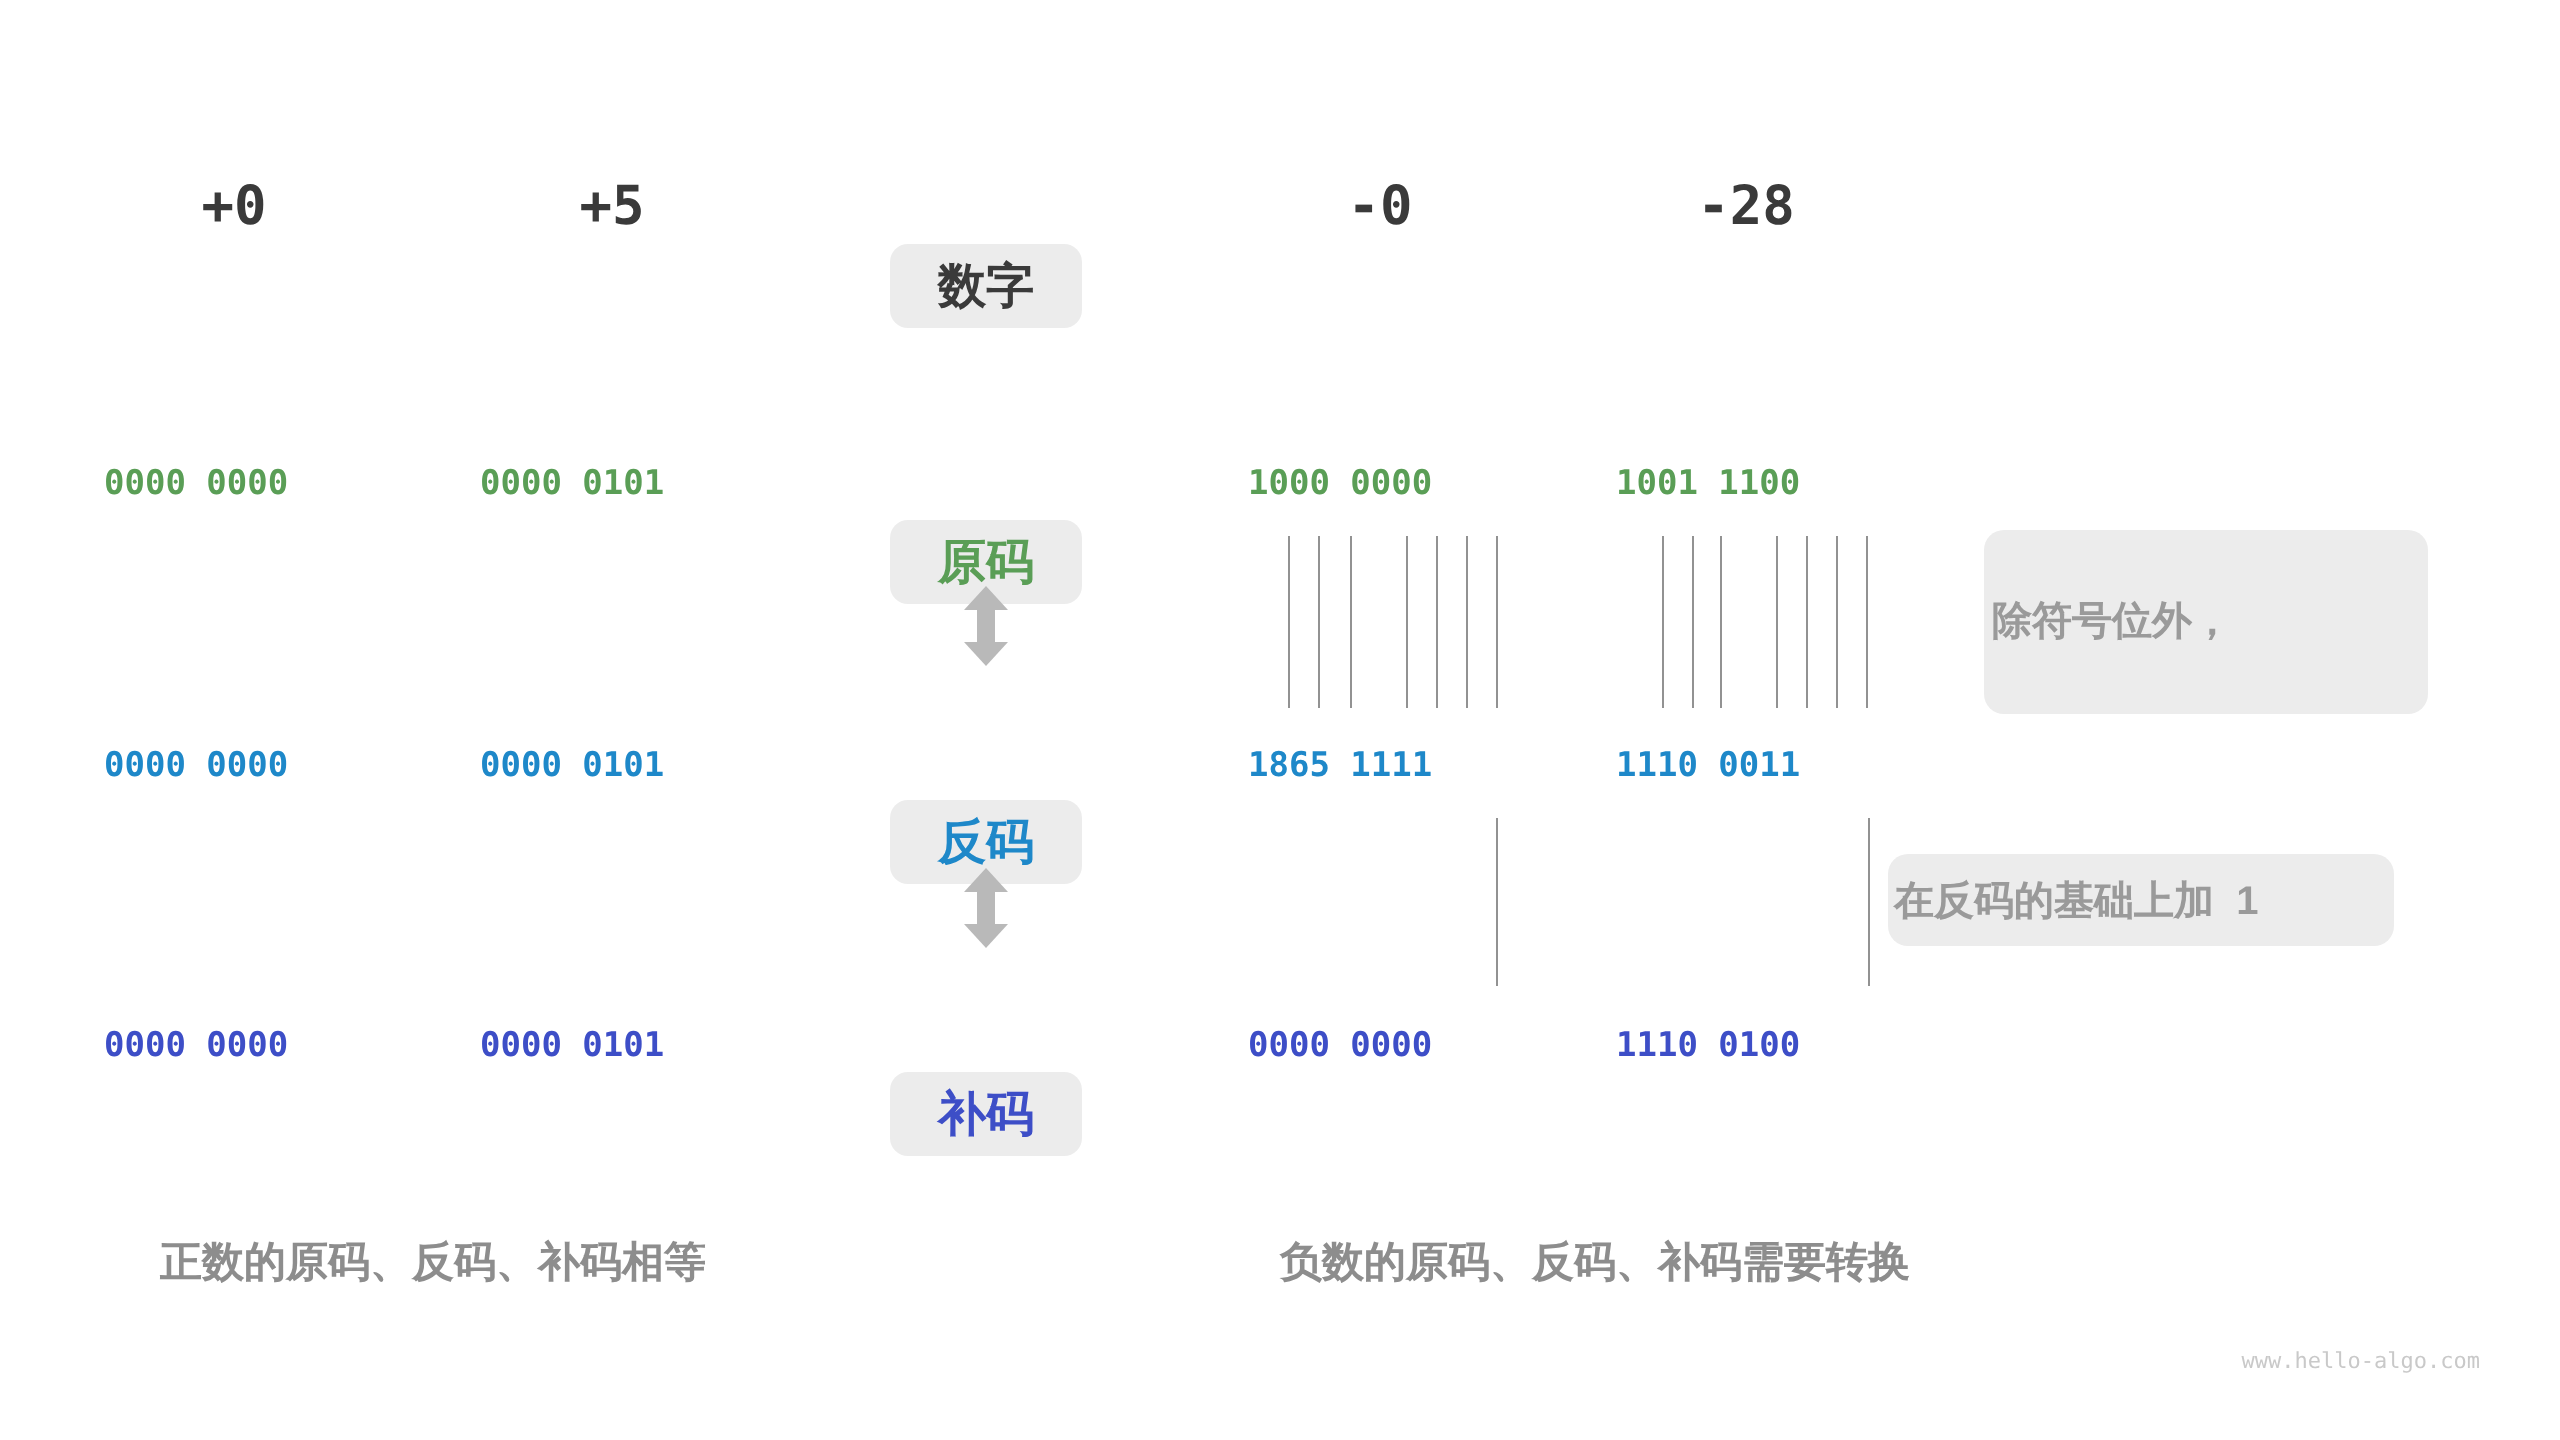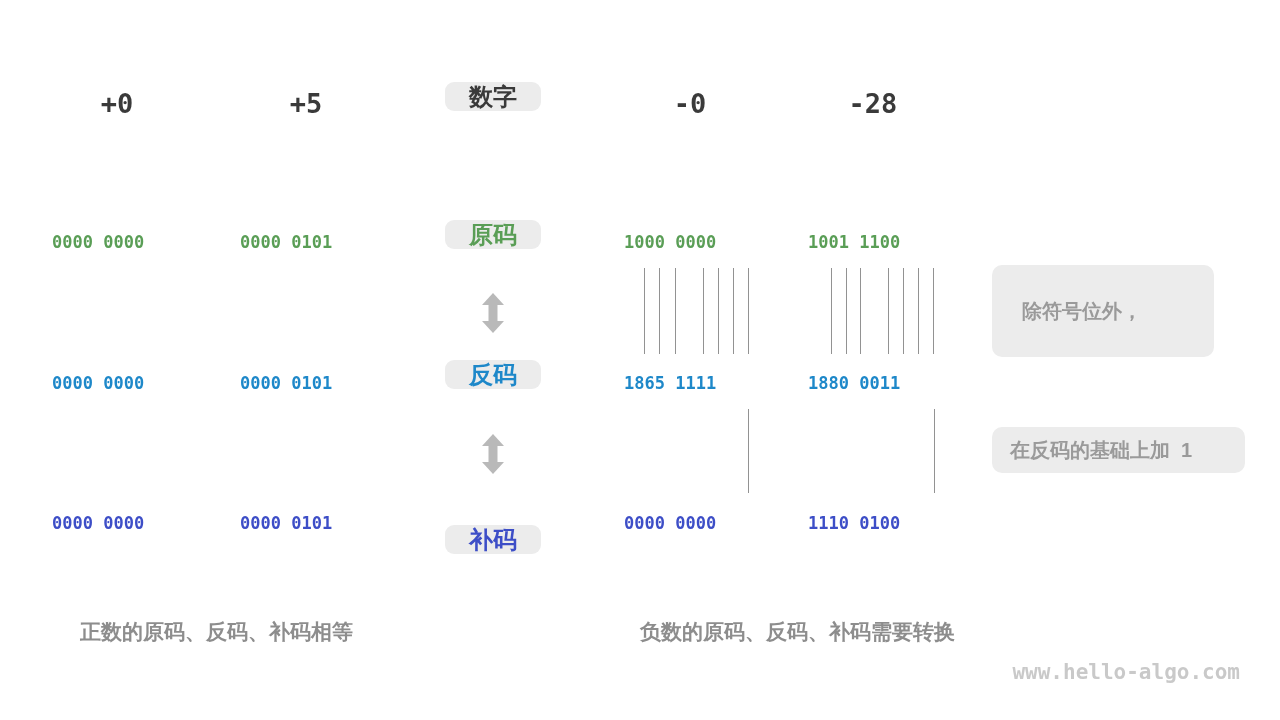--- a/index.html
+++ b/index.html
@@ -3,23 +3,23 @@
 <meta charset="utf-8">
 <style>
   html,body{margin:0;padding:0;}
   body{width:1280px;height:720px;background:#ffffff;position:relative;overflow:hidden;
        font-family:"Liberation Sans",sans-serif;}
   .abs{position:absolute;}
   .mono{font-family:"DejaVu Sans Mono","Liberation Mono",monospace;font-weight:bold;}
   
   .hdr-num{top:88px;width:120px;text-align:center;font-size:27px;color:#3a3a3a;line-height:32px;}
   
-  .tagbox{left:445px;width:96px;height:29px;background:#ececec;border-radius:9px;
+  .tagbox{left:445px;width:96px;height:42px;background:#ececec;border-radius:9px;
           display:flex;align-items:center;justify-content:center;
-          font-size:24px;font-weight:bold;}
+          font-size:24px;font-weight:bold;margin-top:40px;}
   .tag-num{color:#3a3a3a;}
   .tag-sm{color:#5a9e56;}
   .tag-oc{color:#1e88c9;}
   .tag-tc{color:#3d4ec7;}
   
   .bin{font-size:17px;line-height:26px;white-space:nowrap;}
   .row-sm{color:#5a9e56;}
   .row-oc{color:#1e88c9;}
   .row-tc{color:#3d4ec7;}
   .top-sm{top:229px;}
@@ -28,27 +28,27 @@
   .c1{left:52px;}  .c2{left:240px;}  .c3{left:624px;}  .c4{left:808px;}
   
   .tick{width:1px;background:#929292;}
   .tickA{top:268px;height:86px;}
   .tickB{top:409px;height:84px;}
   
   .arrow{left:481px;width:24px;height:40px;}
   
   .note{background:#ececec;border-radius:10px;color:#9a9a9a;font-weight:bold;font-size:20px;}
   .note1{left:992px;top:265px;width:222px;height:92px;display:flex;flex-direction:column;
-         justify-content:center;padding-left:30px;box-sizing:border-box;line-height:36px;}
-  .note2{left:992px;top:427px;width:253px;height:46px;display:flex;align-items:center;
-         padding-left:18px;box-sizing:border-box;white-space:pre;}
+         justify-content:center;padding-left:4px;box-sizing:border-box;line-height:36px;}
+  .note2{left:944px;top:427px;width:253px;height:46px;display:flex;align-items:center;
+         padding-left:3px;box-sizing:border-box;white-space:pre;}
   
   .caption{top:618px;font-size:21px;font-weight:bold;color:#8d8d8d;line-height:28px;white-space:nowrap;margin-left:28px;}
   
-  .watermark{top:660px;right:40px;font-size:21px;font-weight:bold;color:#c9c9c9;}
+  .watermark{top:674px;right:40px;font-size:11px;font-weight:normal;color:#c9c9c9;}
 </style>
 </head>
 <body>
 
 <div class="abs mono hdr-num" style="left:57px">+0</div>
 <div class="abs mono hdr-num" style="left:246px">+5</div>
 <div class="abs mono hdr-num" style="left:630px">-0</div>
 <div class="abs mono hdr-num" style="left:813px">-28</div>
 <div class="abs tagbox tag-num" style="top:82px">
   <span>数字</span>
@@ -87,38 +87,38 @@
 <div class="abs note note1">
   <div>除符号位外，</div>
 </div>
 
 <div class="abs mono bin row-oc top-oc c1">0000 0000</div>
 <div class="abs mono bin row-oc top-oc c2">0000 0101</div>
 <div class="abs tagbox tag-oc" style="top:360px">
   <span>反码</span>
 </div>
 <div class="abs mono bin row-oc top-oc c3">1865 1111</div>
-<div class="abs mono bin row-oc top-oc c4">1880 0011</div>
+<div class="abs mono bin row-oc top-oc c4">1110 0011</div>
 
 <div class="abs tick tickB" style="left:748px"></div>
 <div class="abs tick tickB" style="left:934px"></div>
 
 <svg class="abs arrow" style="top:434px" viewBox="0 0 24 40">
   <polygon points="12,0 23,12 1,12" fill="#b9b9b9"></polygon>
   <rect x="7.5" y="11" width="9" height="18" fill="#b9b9b9"></rect>
   <polygon points="12,40 23,28 1,28" fill="#b9b9b9"></polygon>
 </svg>
 
 <div class="abs note note2">
   <span>在反码的基础上加  1</span>
 </div>
 
 <div class="abs mono bin row-tc top-tc c1">0000 0000</div>
 <div class="abs mono bin row-tc top-tc c2">0000 0101</div>
-<div class="abs tagbox tag-tc" style="top:525px">
+<div class="abs tagbox tag-tc" style="top:496px">
   <span>补码</span>
 </div>
 <div class="abs mono bin row-tc top-tc c3">0000 0000</div>
 <div class="abs mono bin row-tc top-tc c4">1110 0100</div>
 
 <div class="abs caption" style="left:52px">正数的原码、反码、补码相等</div>
 <div class="abs caption" style="left:612px">负数的原码、反码、补码需要转换</div>
 
 <div class="abs mono watermark">www.hello-algo.com</div>
 

